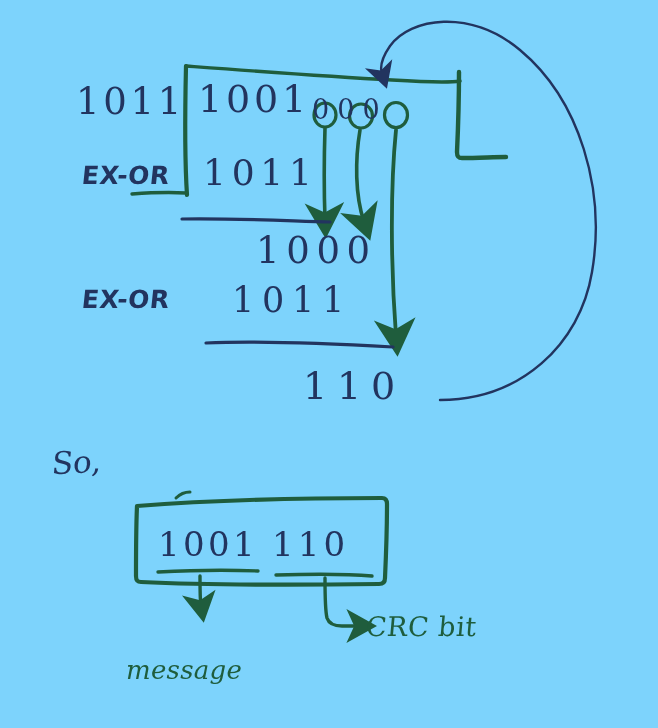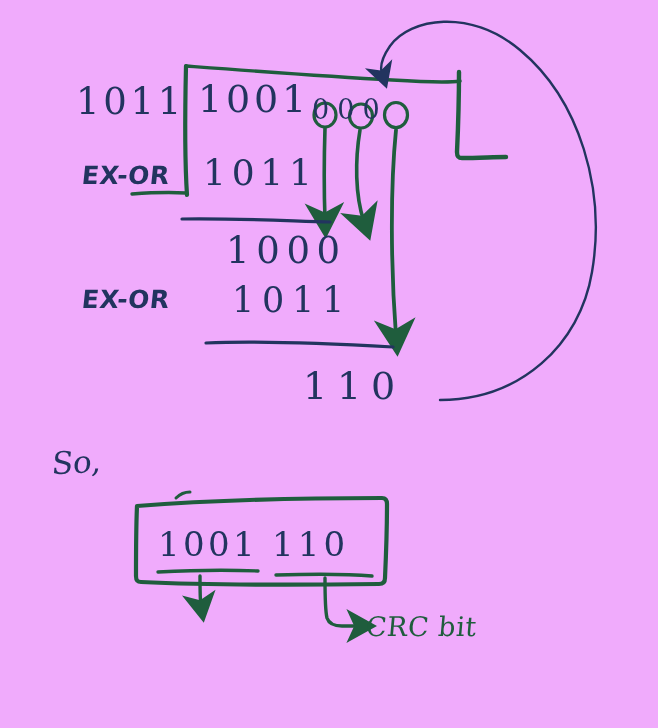--- a/index.html
+++ b/index.html
@@ -8,21 +8,21 @@
     padding: 0;
     background: #ffffff;
   }
   body {
     font-family: "DejaVu Sans", sans-serif;
   }
   #sheet {
     position: relative;
     width: 658px;
     height: 728px;
-    background: #f0abfc;
+    background: #7dd3fc;
     overflow: hidden;
   }
   #sheet svg.layer {
     position: absolute;
     left: 0;
     top: 0;
     width: 658px;
     height: 728px;
     pointer-events: none;
   }
@@ -64,21 +64,21 @@
     letter-spacing: 0.02em;
     transform: skewX(-5deg);
   }
 
   
   .t-divisor   { left: 76px;  top: 83px;  font-size: 37px; }
   .t-dividend  { left: 198px; top: 80px;  font-size: 38px; }
   .t-zeros     { left: 312px; top: 96px;  font-size: 27px; letter-spacing: 0.30em; }
   .t-exor1     { left: 82px;  top: 163px; font-size: 25px; }
   .t-sub1      { left: 203px; top: 155px; font-size: 36px; letter-spacing: 0.16em;}
-  .t-rem1      { left: 226px; top: 232px; font-size: 37px; letter-spacing: 0.18em;}
+  .t-rem1      { left: 256px; top: 232px; font-size: 37px; letter-spacing: 0.18em;}
   .t-exor2     { left: 82px;  top: 287px; font-size: 25px; }
   .t-sub2      { left: 232px; top: 283px; font-size: 35px; letter-spacing: 0.22em;}
   .t-rem2      { left: 303px; top: 367px; font-size: 38px; letter-spacing: 0.26em;}
   .t-so        { left: 52px;  top: 447px; font-size: 31px; }
   .t-final-msg { left: 158px; top: 527px; font-size: 34px; letter-spacing: 0.10em;}
   .t-final-crc { left: 272px; top: 527px; font-size: 34px; letter-spacing: 0.12em;}
   .t-origmsg1  { left: 118px; top: 613px; font-size: 26px; }
   .t-origmsg2  { left: 126px; top: 657px; font-size: 26px; }
   .t-crcbit    { left: 366px; top: 613px; font-size: 27px; }
 </style>
@@ -173,16 +173,17 @@
   <div class="hand-text label-exor ink-blue t-exor2">EX-OR</div>
   <div class="hand-text digits ink-blue t-sub2">1011</div>
   <div class="hand-text digits ink-blue t-rem2">110</div>
 
   <div class="hand-text label-so ink-blue t-so">So,</div>
 
   <div class="hand-text digits ink-blue t-final-msg">1001</div>
 
   <div class="hand-text digits ink-blue t-final-crc">110</div>
 
+  <div class="hand-text label-ann ink-green t-origmsg2">message</div>
 
   <div class="hand-text label-crc ink-green t-crcbit">CRC bit</div>
 
 </div>
 
 </body></html>

